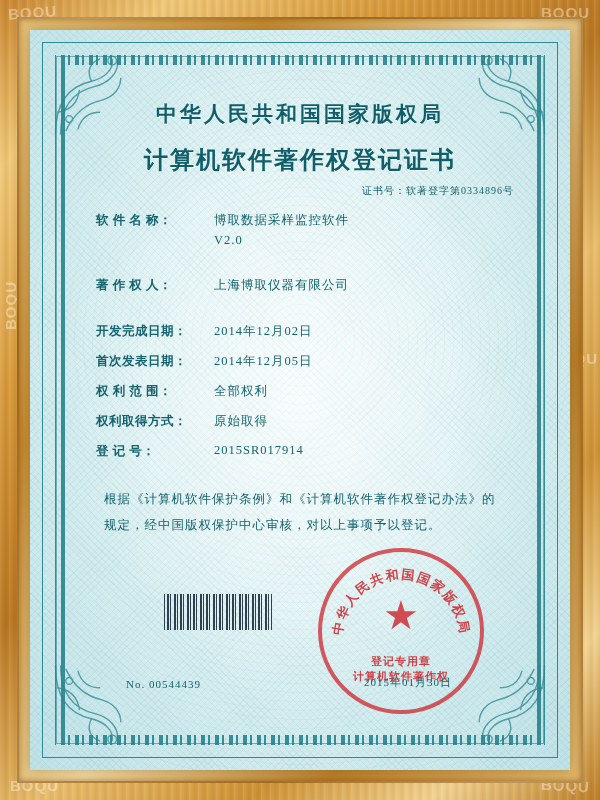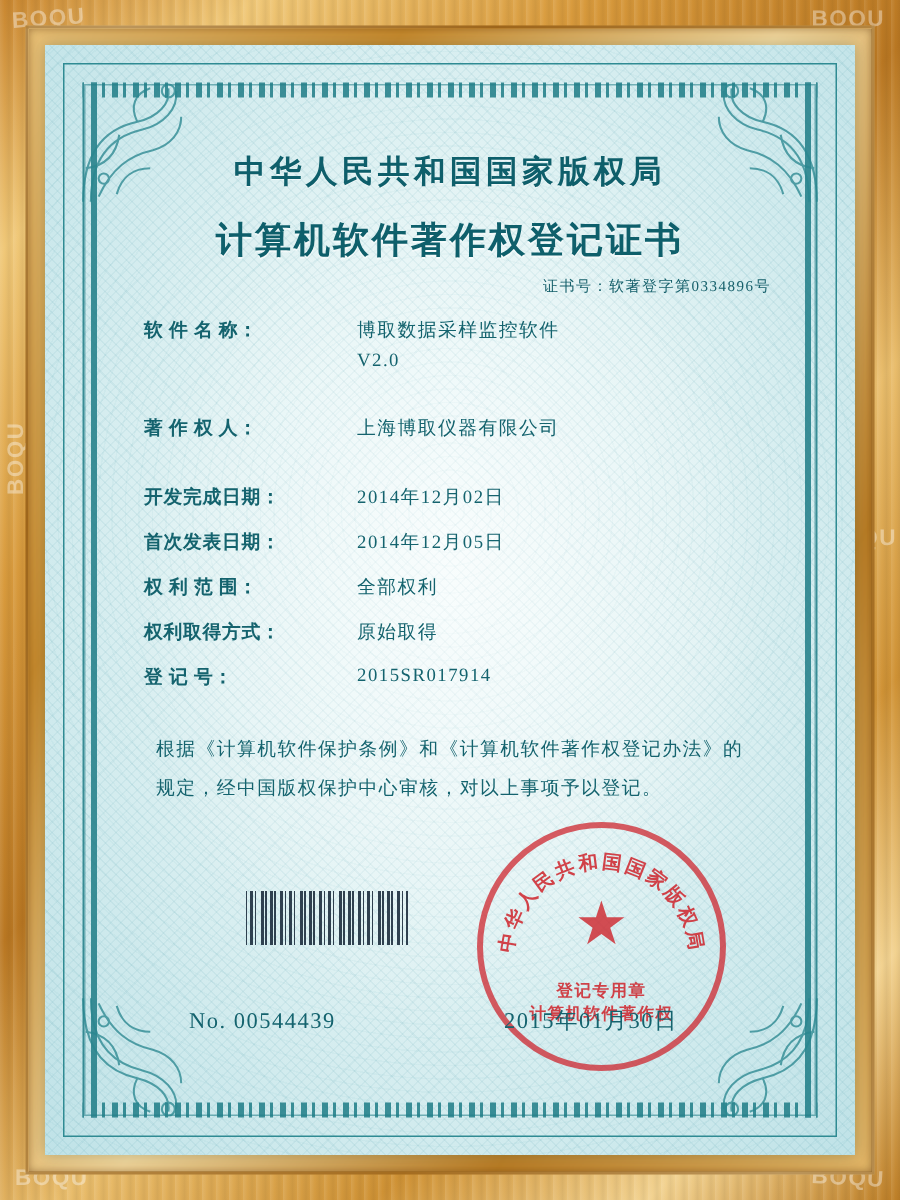--- a/index.html
+++ b/index.html
@@ -164,21 +164,20 @@
     flex: 0 0 118px;
     letter-spacing: 3px;
     white-space: nowrap;
     font-weight: bold;
   }
   .field-label.tight { letter-spacing: 0.5px; }
   .field-value {
     flex: 1;
     letter-spacing: 1px;
     color: #14636e;
-    margin-left: 24px;
   }
   .field-value .sub-line {
     display: block;
     margin-top: 4px;
     letter-spacing: 1px;
   }
   .gap-row { height: 16px; }
 
   .statement {
     margin-top: 26px;
@@ -243,21 +242,21 @@
 
   
   .bottom-row {
     position: absolute;
     left: 56px;
     right: 44px;
     bottom: 36px;
     display: flex;
     justify-content: space-between;
     align-items: flex-end;
-    font-size: 15px;
+    font-size: 11px;
     color: #14636e;
     letter-spacing: 1px;
   }
   .bottom-date { padding-right: 34px; }
 </style>
 </head>
 <body>
 
 <div id="certificate-root">
 

